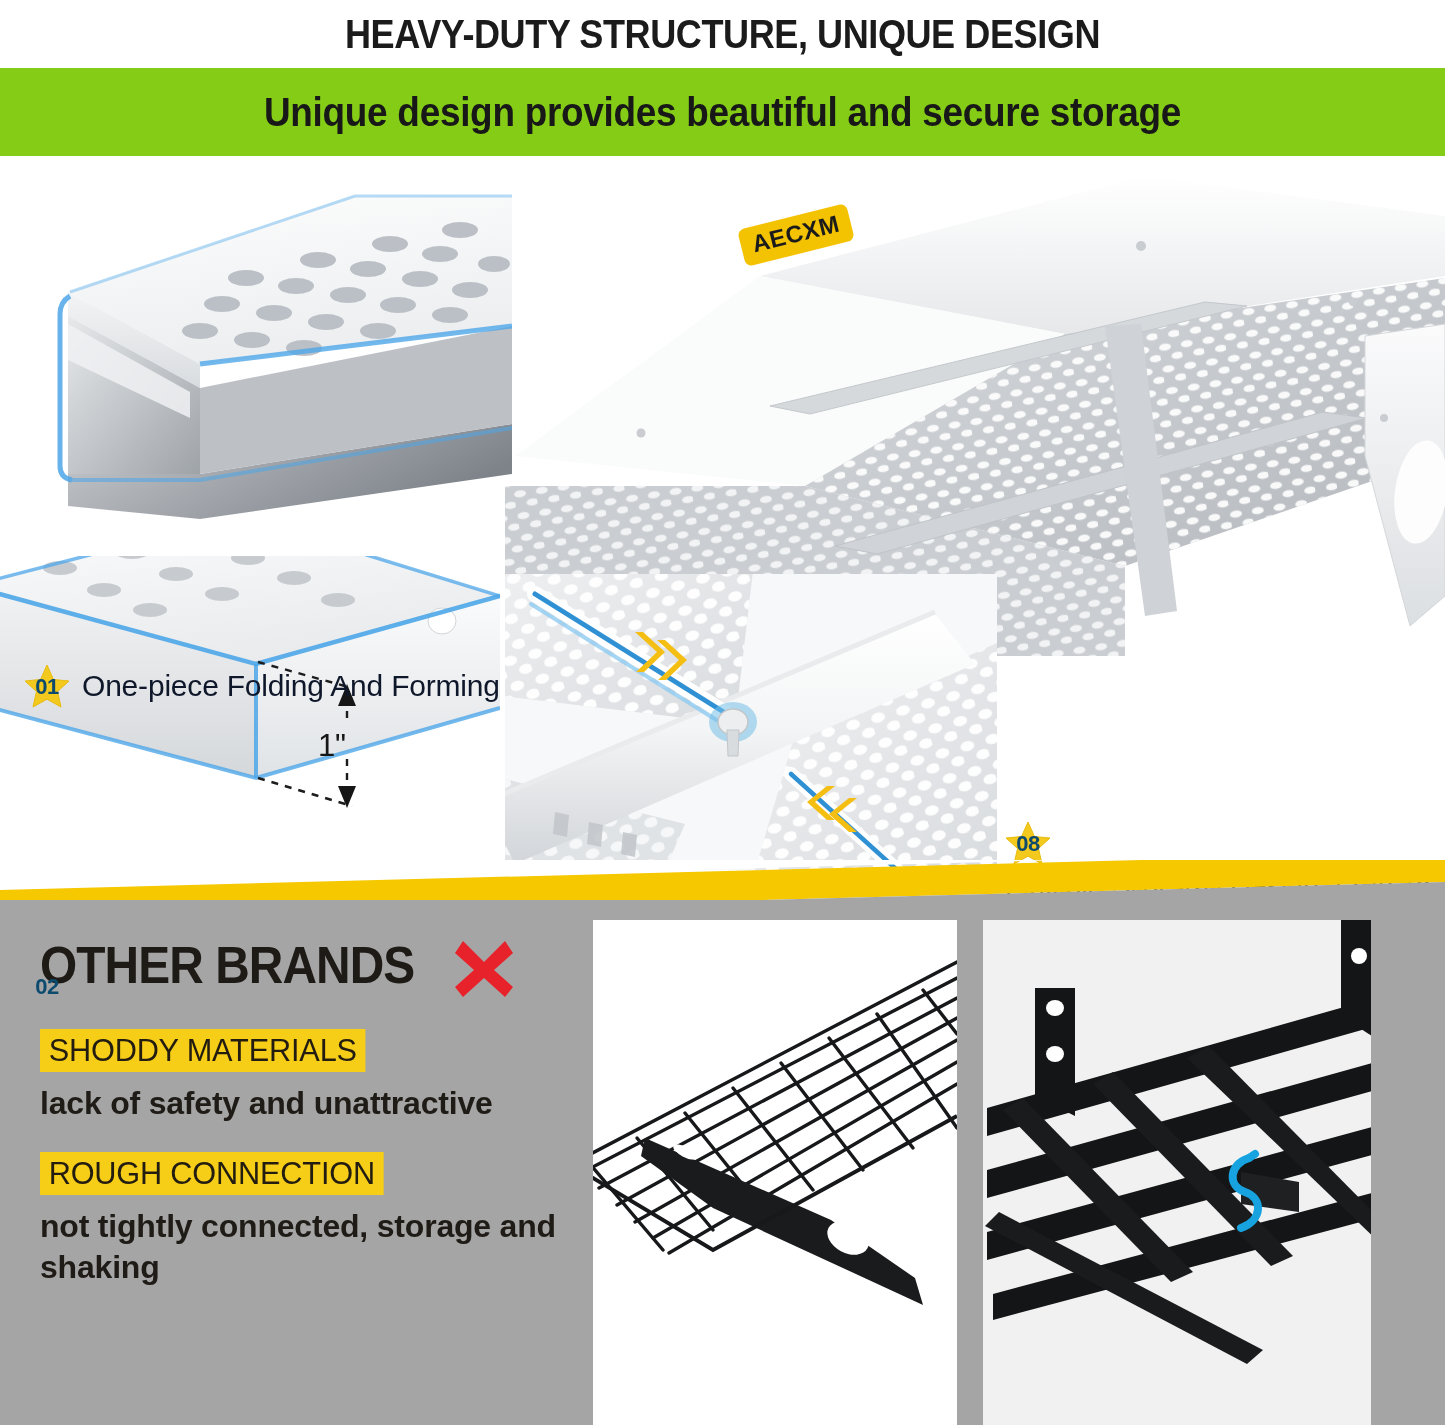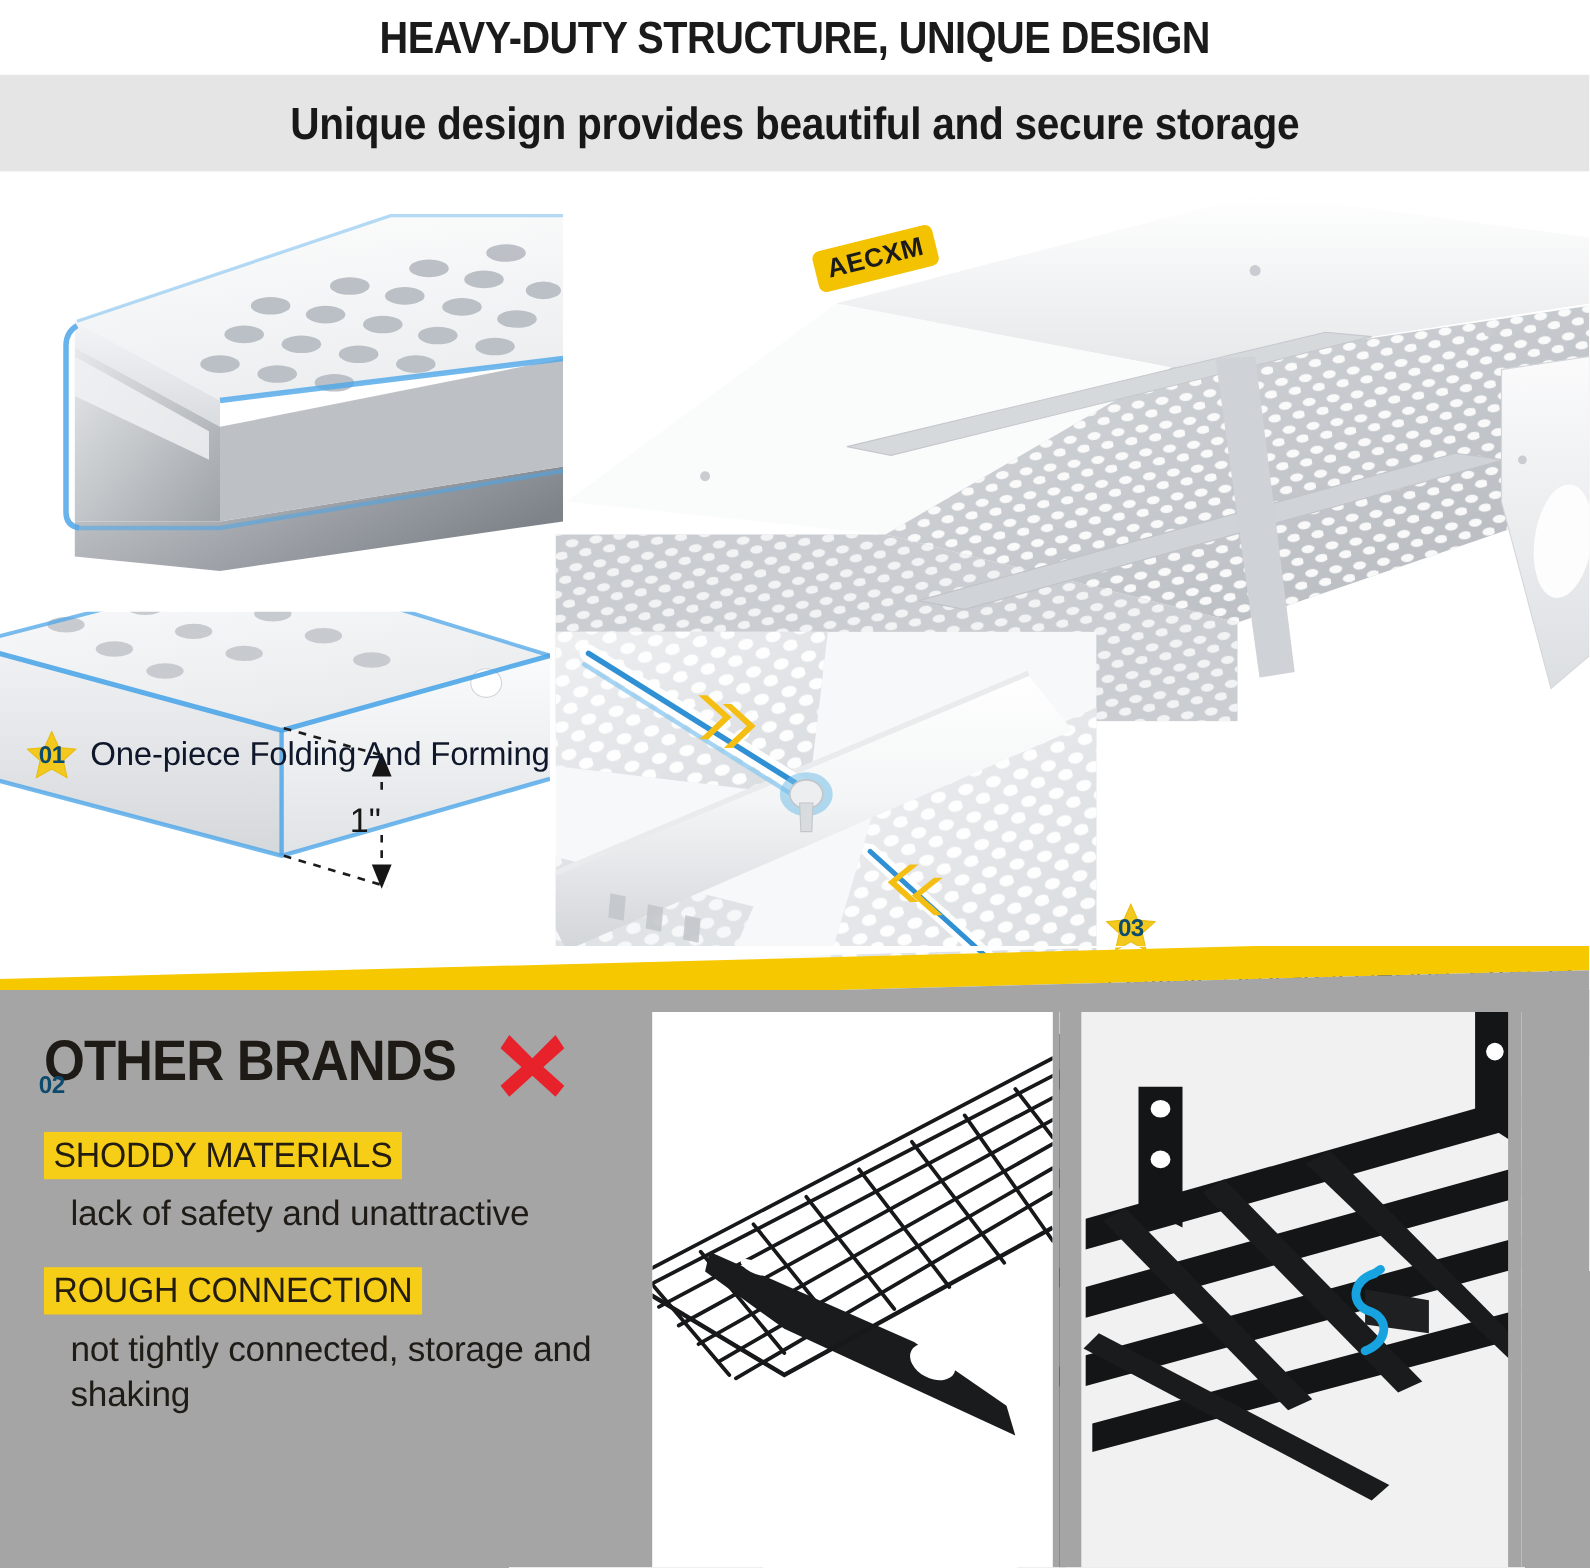--- a/index.html
+++ b/index.html
@@ -15,21 +15,21 @@
   
   .hdr-title{
     position:absolute; left:0; top:0; width:1445px; height:68px;
     display:flex; align-items:center; justify-content:center;
     font-weight:bold; font-size:41px; letter-spacing:-0.5px;
     color:#1b1b1b; transform:scaleX(0.88); transform-origin:center center;
     white-space:nowrap;
   }
   .hdr-band{
     position:absolute; left:0; top:68px; width:1445px; height:88px;
-    background:#e5e5e5;
+    background:#84cc16;
     display:flex; align-items:center; justify-content:center;
   }
   .hdr-sub{
     font-size:41px; font-weight:bold; color:#181818;
     transform:scaleX(0.90); white-space:nowrap; letter-spacing:-0.3px;
   }
 
   
   .top-sec{ position:absolute; left:0; top:156px; width:1445px; height:740px; background:#fff; }
 
@@ -89,22 +89,22 @@
   .xmark{ width:66px; height:66px; flex:0 0 66px; margin-left:-6px; }
 
   .blk{ margin-top:28px; }
   .hl{
     display:inline-block; background:#F7CE17; color:#231c10;
     font-size:32px; font-weight:500; padding:5px 9px 6px 9px;
     letter-spacing:-0.2px; line-height:1.0;
     transform:scaleX(0.96); transform-origin:left center; white-space:nowrap;
   }
   .sub{
-    margin-top:11px; font-size:32px; color:#1f1b16; font-weight:400;
-    letter-spacing:-0.2px; line-height:1.28; max-width:540px;margin-left:24px;
+    margin-top:11px; font-size:32px; color:#1f1b16; font-weight:700;
+    letter-spacing:-0.2px; line-height:1.28; max-width:540px;
   }
 
   
   #panelE{ position:absolute; left:593px; top:920px; width:364px; height:505px; background:#fff; overflow:hidden; }
   #panelF{ position:absolute; left:963px; top:920px; width:420px; height:505px; background:#f2f2f2; overflow:hidden; }
 
   svg.full{ display:block; width:100%; height:100%; }
 </style>
 </head>
 <body>
@@ -358,21 +358,21 @@
         <span>02</span>
       </div>
       <div class="c-text">Thick And Sturdy Frame</div>
     </div>
 
     <div id="co3">
       <div class="star">
         <svg viewBox="0 0 46 44">
             <polygon points="23,1 29.5,15.5 45,17 33.5,27.5 37,43 23,35.2 9,43 12.5,27.5 1,17 16.5,15.5" fill="#F2C91C" stroke="#E8BC10" stroke-width="1"></polygon>
           </svg>
-        <span>03</span>
+        <span>08</span>
       </div>
       <div class="c-text3">Flexible Slide-rail Design, Free To Install At Any Wood Keel Pitch Point.</div>
     </div>
 
   </div>
 
   <div class="divider">
     <svg width="1445" height="100" viewBox="0 0 1445 100" preserveAspectRatio="none">
       <polygon points="0,0 1445,0 1445,-10 0,28" fill="#ffffff"></polygon>
       <polygon points="0,30 1445,-8 1445,22 0,60" fill="#F5C800"></polygon>

